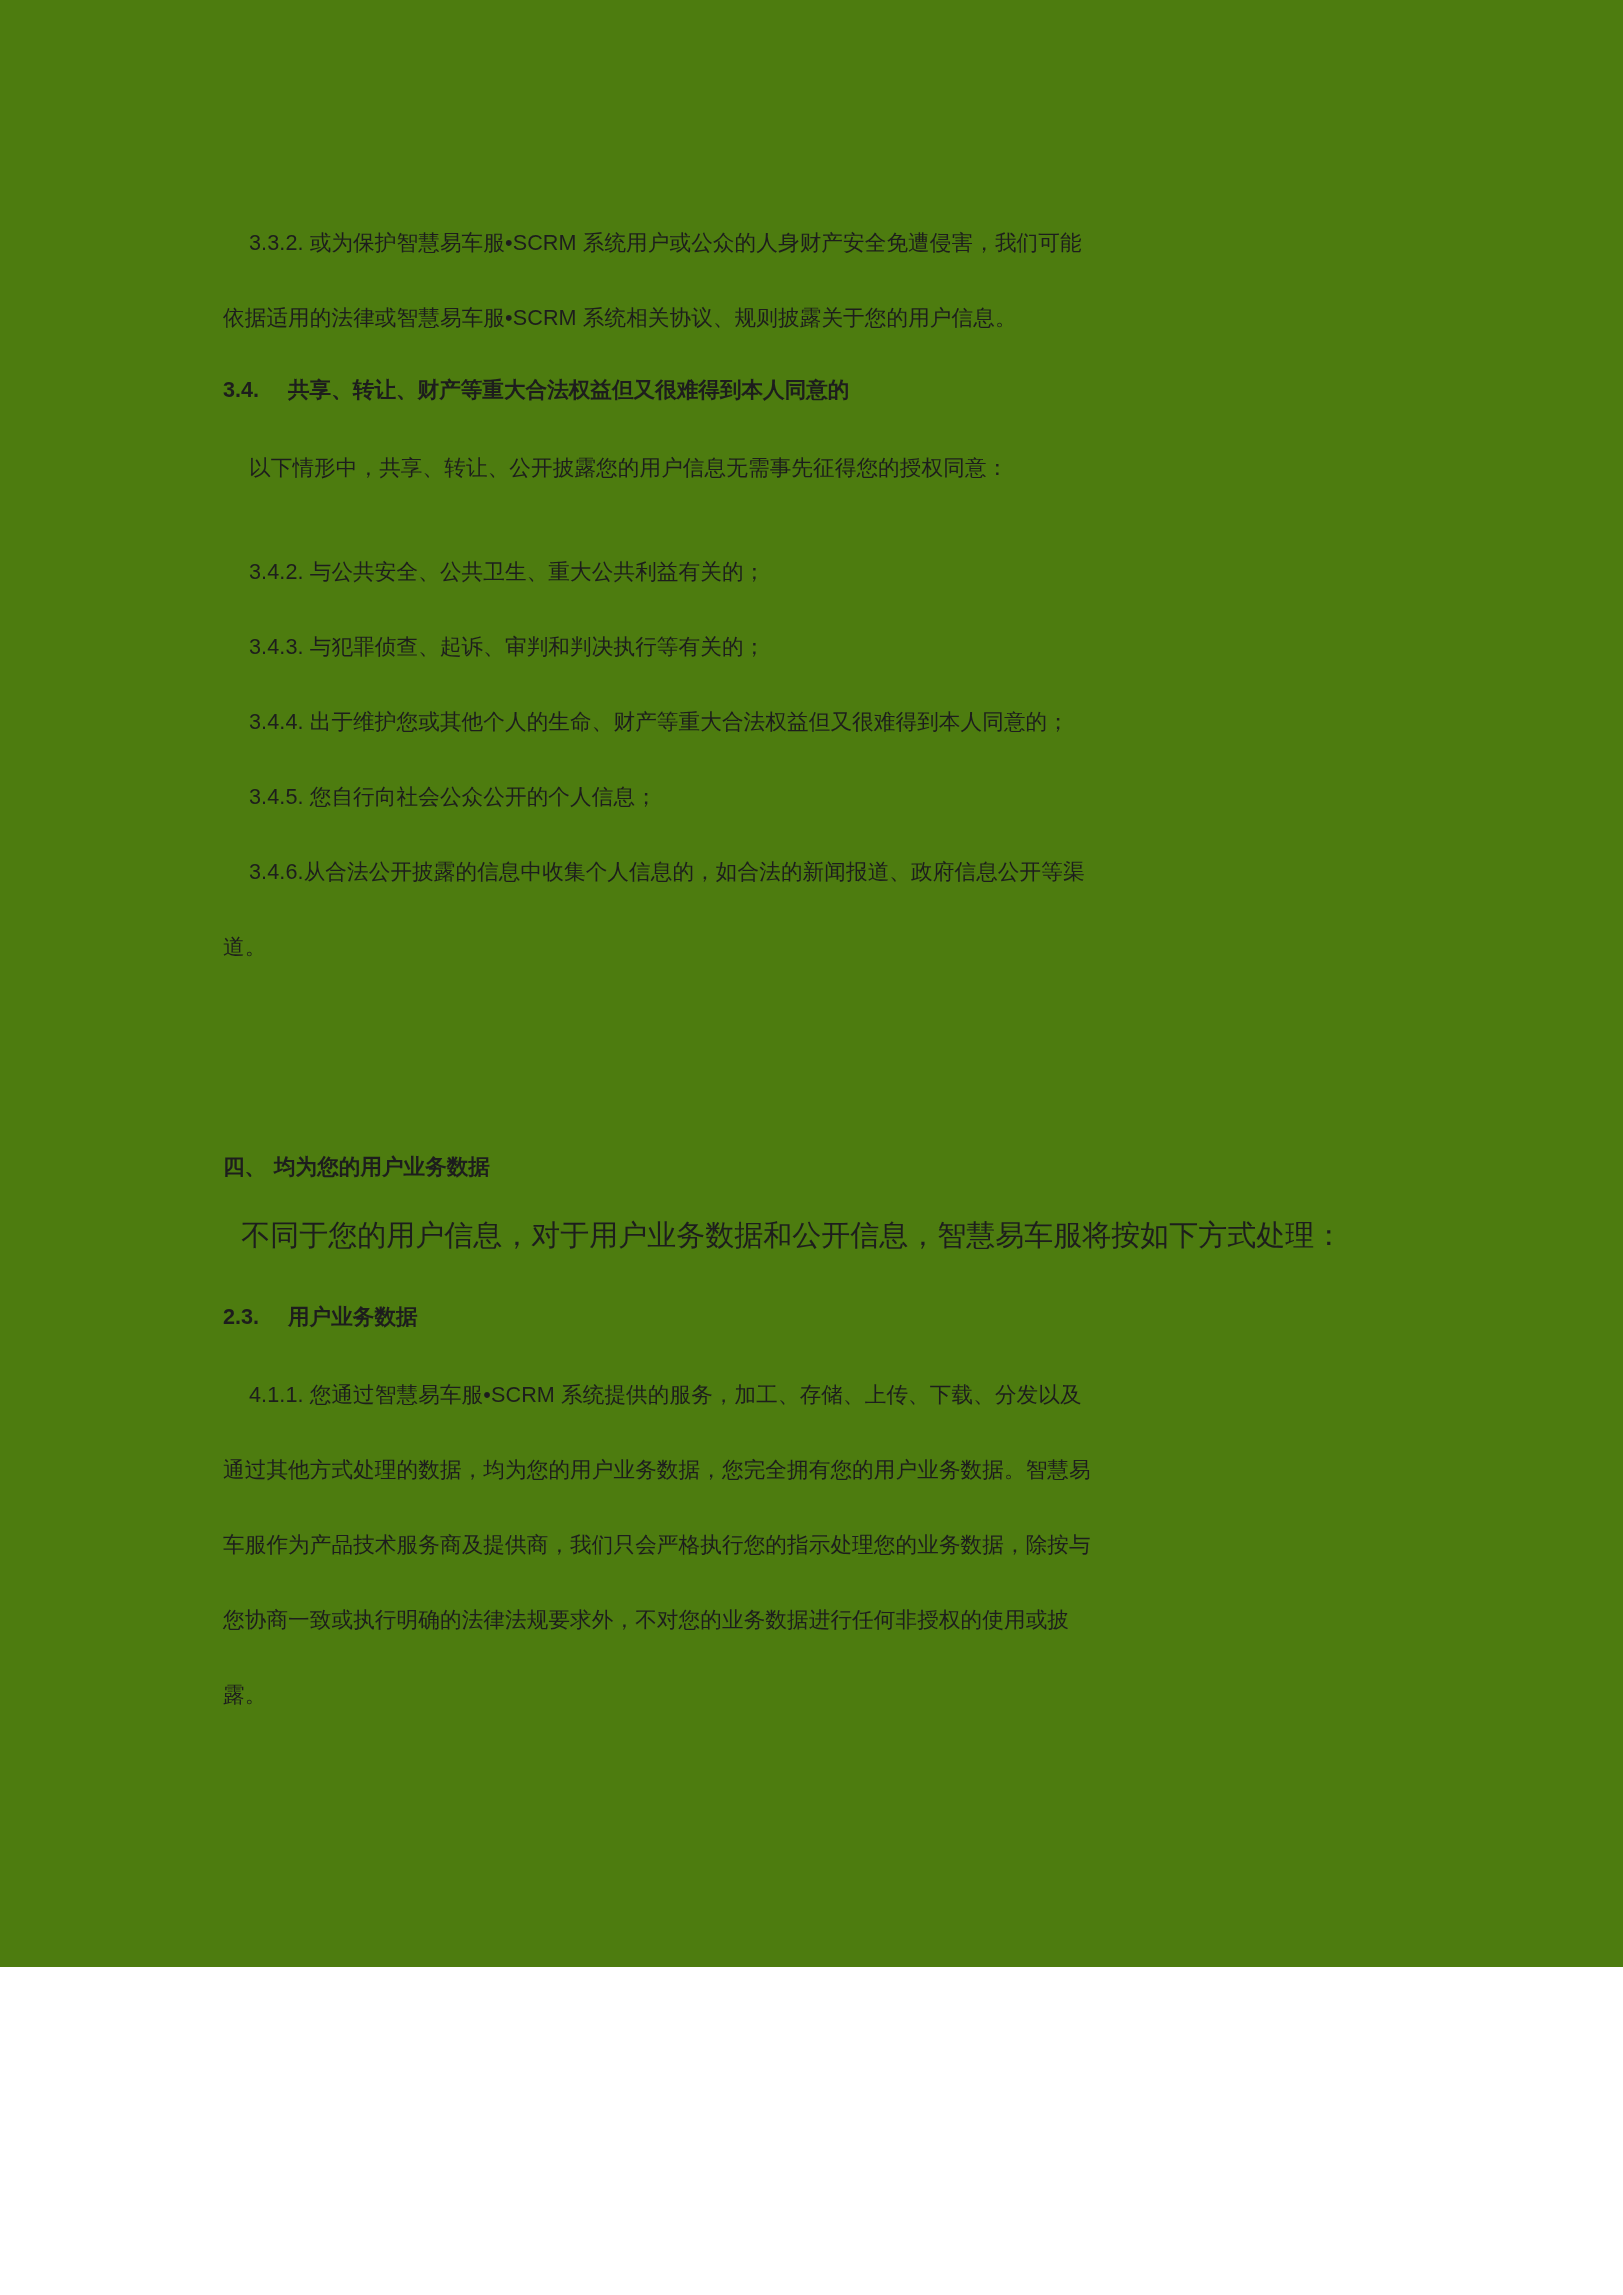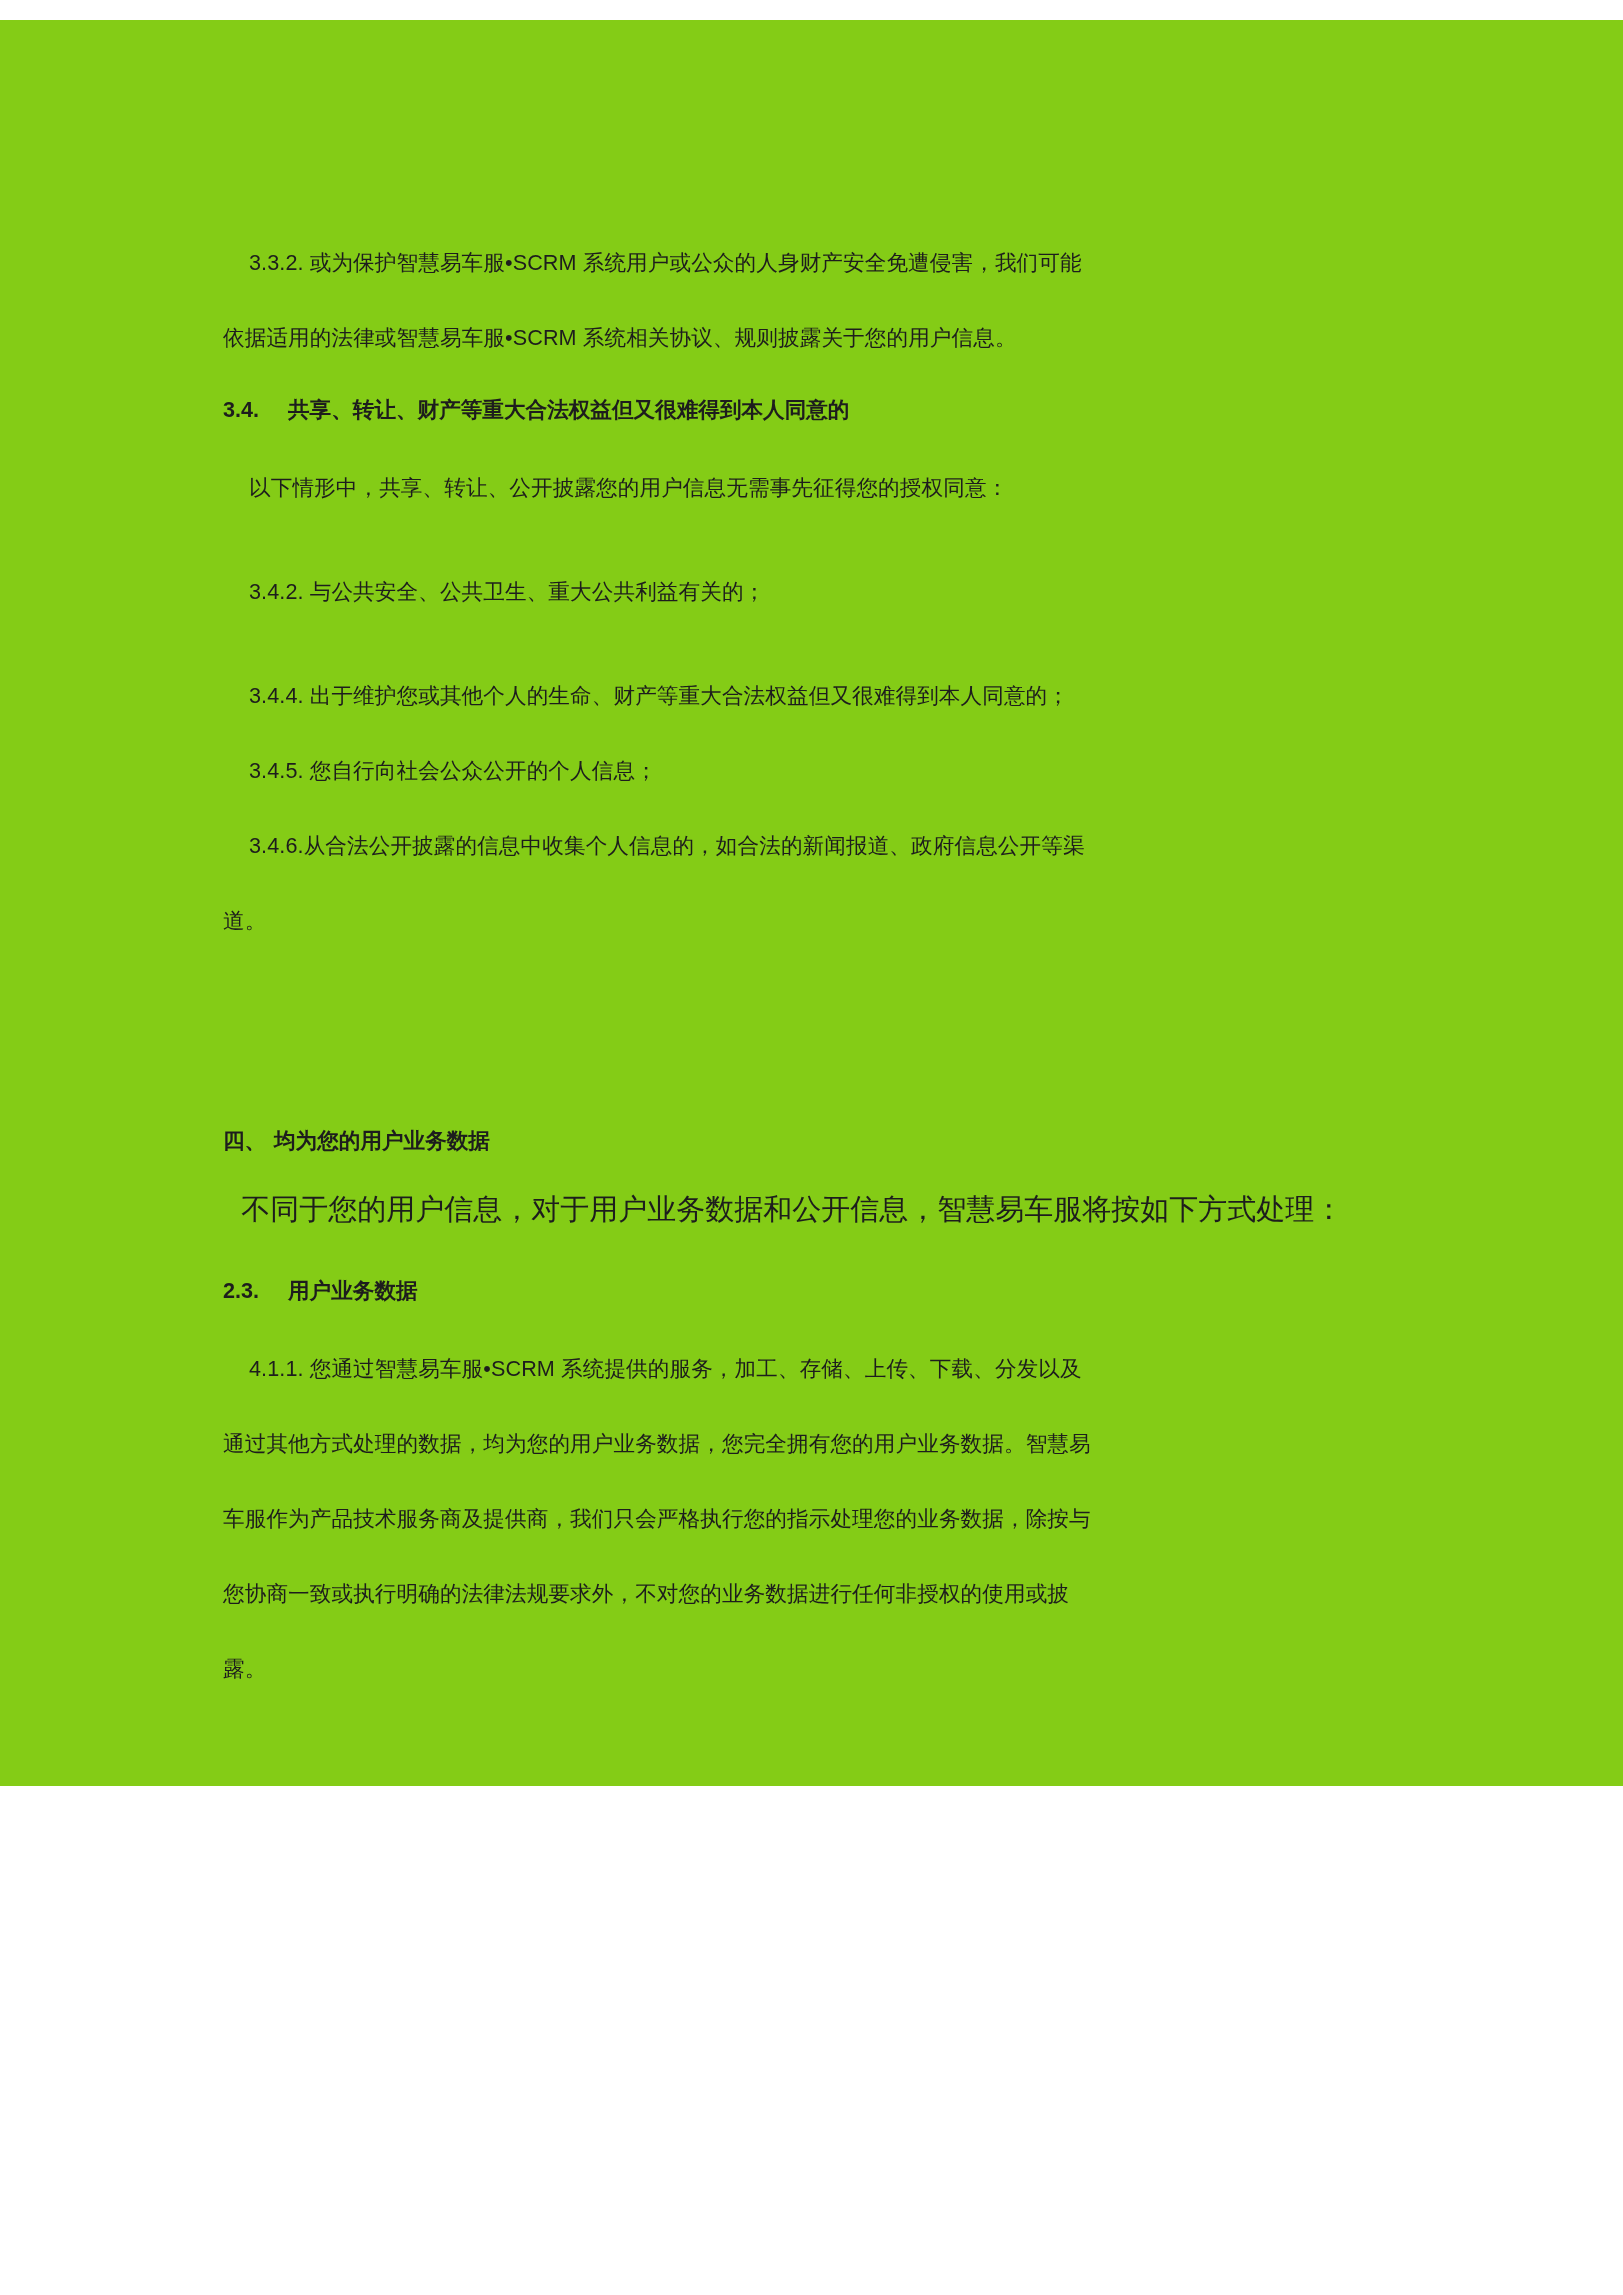--- a/index.html
+++ b/index.html
@@ -6,25 +6,24 @@
     margin: 0;
     padding: 0;
     background: #ffffff;
   }
   body {
     font-family: "Liberation Sans", "DejaVu Sans", sans-serif;
   }
   .page {
     position: relative;
     width: 1623px;
-    height: 1766px;
-    background: #84cc16;
+    height: 1967px;
+    background: #4d7c0f;
     box-sizing: border-box;
     overflow: hidden;
-    margin-top: 20px;
   }
   .content {
     position: absolute;
     left: 223px;
     top: 208px;
     width: 1198px;
   }
   
   .para {
     font-size: 21.6px;
@@ -113,20 +112,23 @@
 
 
     <div class="sp-44"></div>
 
     <div class="line">
       <span class="para indent">3.4.2. 与公共安全、公共卫生、重大公共利益有关的；</span>
     </div>
 
     <div class="sp-44"></div>
 
+    <div class="line">
+      <span class="para indent">3.4.3. 与犯罪侦查、起诉、审判和判决执行等有关的；</span>
+    </div>
 
     <div class="sp-44"></div>
 
     <div class="line">
       <span class="para indent">3.4.4. 出于维护您或其他个人的生命、财产等重大合法权益但又很难得到本人同意的；</span>
     </div>
 
     <div class="sp-44"></div>
 
     <div class="line">

